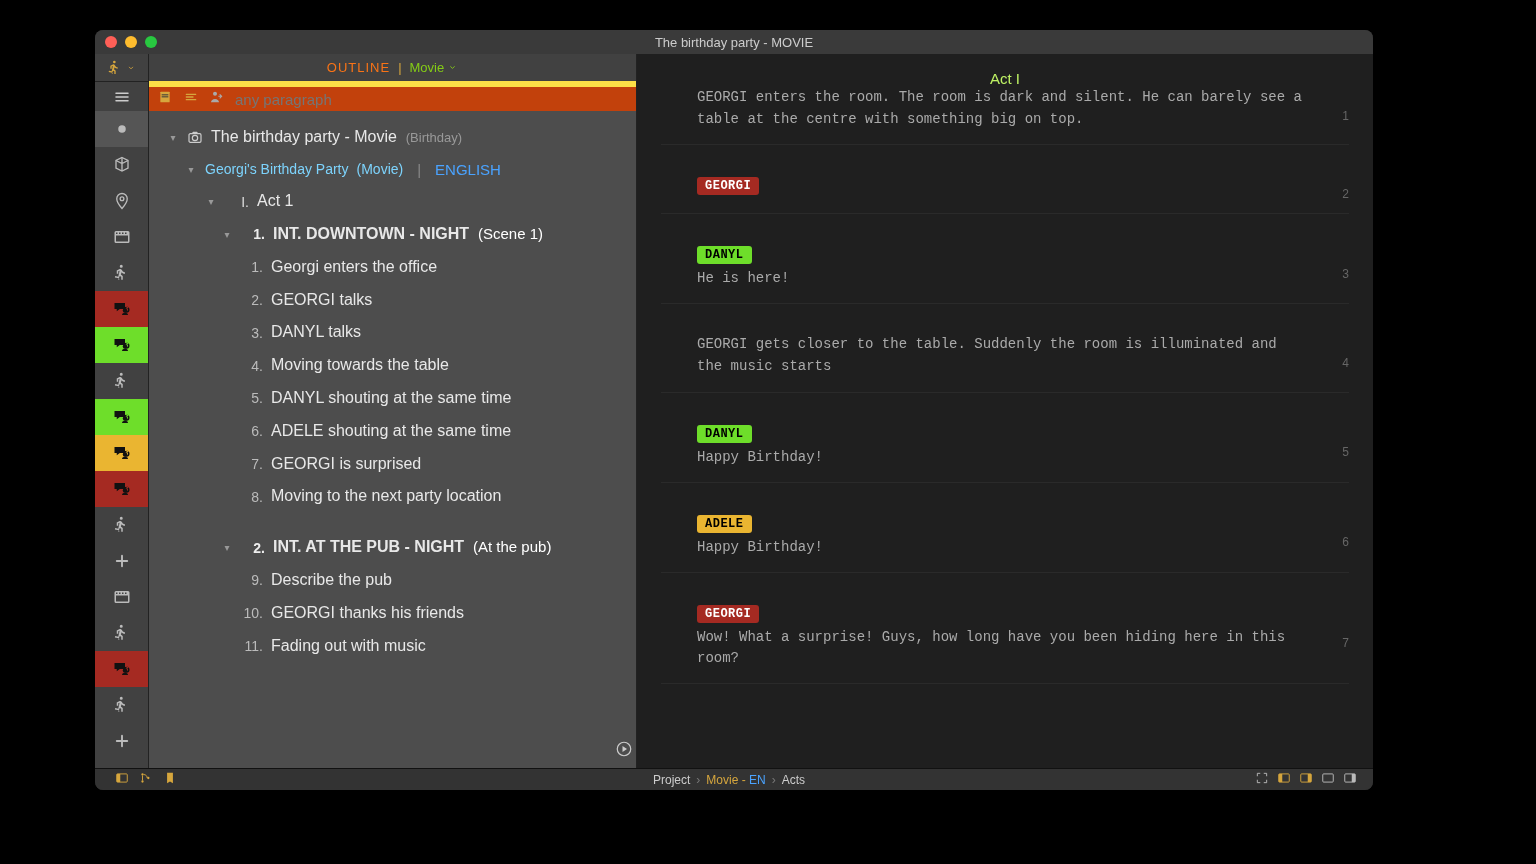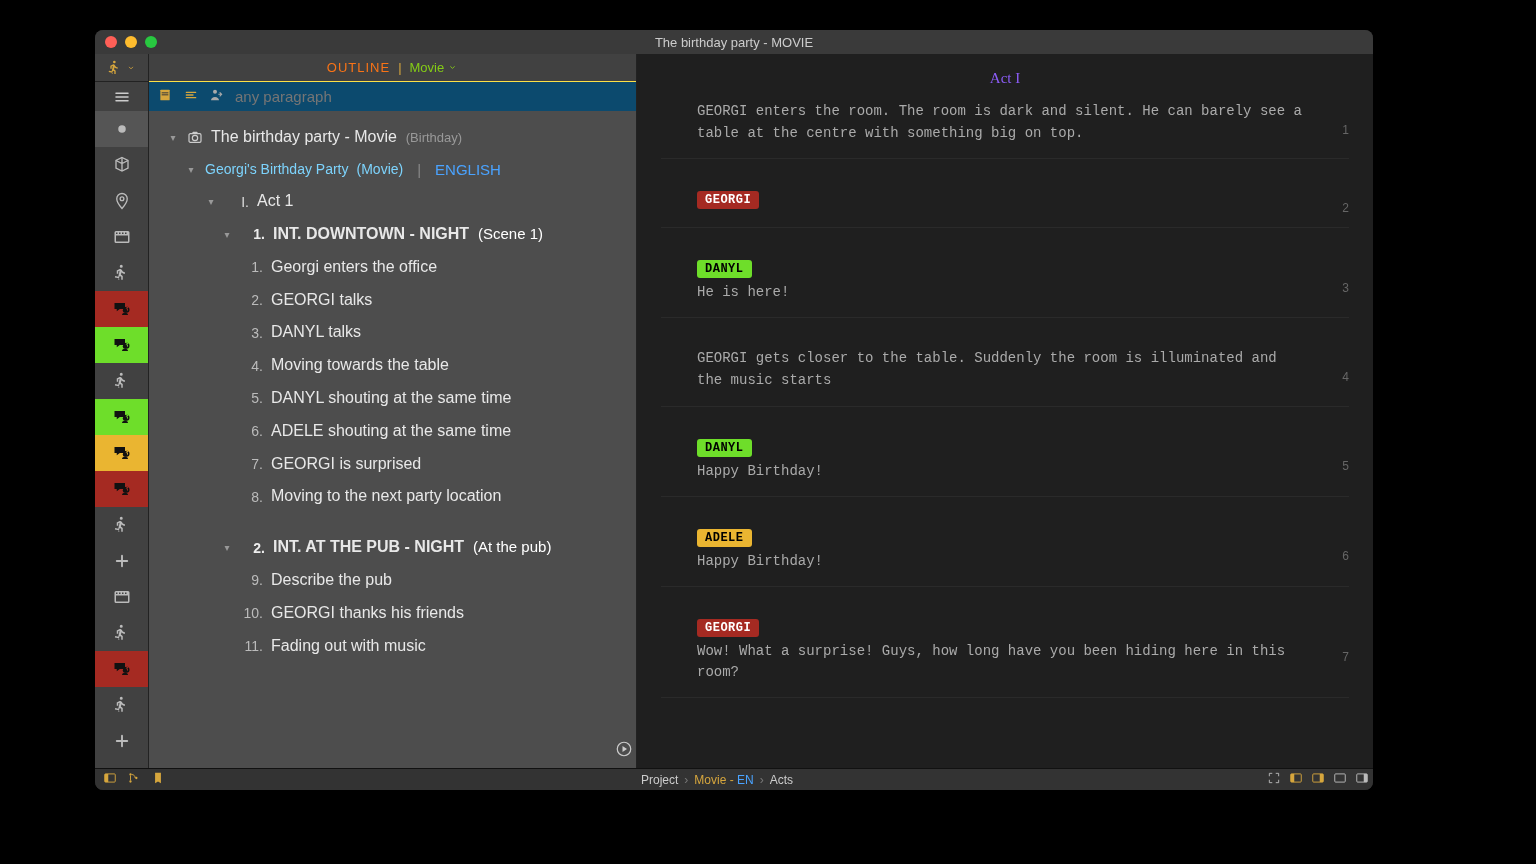--- a/index.html
+++ b/index.html
@@ -21,55 +21,55 @@
 .rail .icorow.red{ background:#a52a22; color:#111;}
 .rail .icorow.green{ background:#6ede2a; color:#000;}
 .rail .icorow.yellow{ background:#eab531; color:#000;}
 .rail .icorow.black{ color:#111; }
 
 .outline { width:488px; background:#4d4d4d; display:flex; flex-direction:column; border-right:1px solid #222;}
 .outline .ohead { height:27px; display:flex; align-items:center; justify-content:center; font-size:13px; gap:8px; background:#414141;}
 .ohead .lab { font-weight:400; letter-spacing:1px; color:#f97316;}
 .ohead .sep { color:#d6a63d;}
 .ohead .mode { color:#84cc16; display:flex; align-items:center; gap:3px;}
-.outline .filterbar { height:30px; background:#0c4a6e; display:flex; align-items:center; padding:0 8px; gap:10px; border-top:1px solid #fde047;}
+.outline .filterbar { height:30px; background:#c2410c; display:flex; align-items:center; padding:0 8px; gap:10px; border-top:6px solid #fde047;}
 .filterbar svg { color:#aaa; }
 .filterbar .fgold svg{ color:#d6a63d;}
 .filterbar input { flex:1; background:transparent; border:none; outline:none; color:#ccc; font-size:15px; }
 .outline .tree { flex:1; overflow:auto; padding:10px 6px 10px 6px; font-size:15px; color:#e8e8e8;}
 .tree .row { display:flex; align-items:center; gap:8px; padding:6px 4px 6px 0; line-height:1.3; }
 .tree .chev { width:12px; color:#999; font-size:10px; display:inline-flex; justify-content:center;}
 .tree .num { width:24px; text-align:right; color:#bbb; font-size:14px;}
 .tree .ind0{padding-left:12px;} .tree .ind1{padding-left:30px;} .tree .ind2{padding-left:50px;} .tree .ind3{padding-left:66px;} .tree .ind4{padding-left:84px;}
 .tree .proj { font-size:16px; font-weight:500;}
 .tree .proj .meta{ color:#999; font-size:13px; font-weight:400;}
 .tree .movie { color:#7dd3fc; font-size:14px; }
 .tree .lang { color:#4aa3ff; font-size:15px; font-weight:500;}
 .tree .act { font-weight:500; font-size:16px;}
 .tree .scene { font-weight:600; font-size:16px;}
 .tree .scene .meta{ color:#ffffff; font-weight:400; font-size:15px;}
 .tree .beat { font-size:16px;}
 .tree .divpipe{ color:#888; margin:0 6px;}
 
 .script { flex:1; background:#1f1f1f; display:flex; flex-direction:column; position:relative;}
 .script .scrollpad{ flex:1; overflow:auto; padding:12px 24px 12px 24px;}
-.script .acthead{ text-align:center; font-family:Liberation Serif, serif; font-size:15px; color:#8b5cf6; margin-bottom:14px; margin-top:4px;}
+.script .acthead{ text-align:center; font-family:Liberation Sans, sans-serif; font-size:15px; color:#bef264; margin-top:4px;}
 .script .scenehead{ font-family:"Courier New",monospace; font-size:15px; font-weight:700; color:#ccc; margin:6px 0 18px 0;}
 .script .block { position:relative; margin-bottom:30px; padding-left:36px; padding-right:40px; border-bottom:1px solid #2a2a2a; padding-bottom:14px;}
 .script .block .pg{ position:absolute; right:0; top:50%; transform:translateY(-50%); color:#666; font-size:12px;}
 .script .action{ font-family:"Courier New",monospace; font-size:14px; color:#aaa; line-height:1.55; }
 .script .charlabel{ display:inline-block; font-family:"Courier New",monospace; font-size:12px; font-weight:700; padding:2px 8px; border-radius:3px; margin-bottom:4px; letter-spacing:0.5px;}
 .script .charlabel.red{ background:#a52a22; color:#fff;}
 .script .charlabel.green{ background:#6ede2a; color:#000;}
 .script .charlabel.yellow{ background:#eab531; color:#000;}
 .script .dialog{ font-family:"Courier New",monospace; font-size:14px; color:#aaa; line-height:1.5;}
 
 .playfab{ position:absolute; left:-22px; bottom:10px; width:18px; height:18px; color:#ccc;}
 
-.status { height:22px; background:#333; display:flex; align-items:center; font-size:12px; padding:0 4px; border-top:1px solid #111; }
+.status { height:22px; background:#333; display:flex; align-items:center; font-size:12px; padding:0 16px; border-top:1px solid #111; }
 .status .left{ display:flex; align-items:center; gap:10px; width:542px; padding-left:4px;}
 .status .left svg{ color:#d6a63d;}
 .status .bc{ display:flex; gap:6px; align-items:center; color:#ccc;}
 .status .bc .m{ color:#d6a63d;} .status .bc .en{color:#4aa3ff;}
 .status .right{ margin-left:auto; display:flex; gap:8px; align-items:center; color:#bbb;}
 .status .right .gold{ color:#d6a63d;}
 .status .sep{ color:#777;}
 
 .i16{width:16px;height:16px;flex:0 0 auto;} .i18{width:18px;height:18px;flex:0 0 auto;} .i14{width:14px;height:14px;}
 </style>

